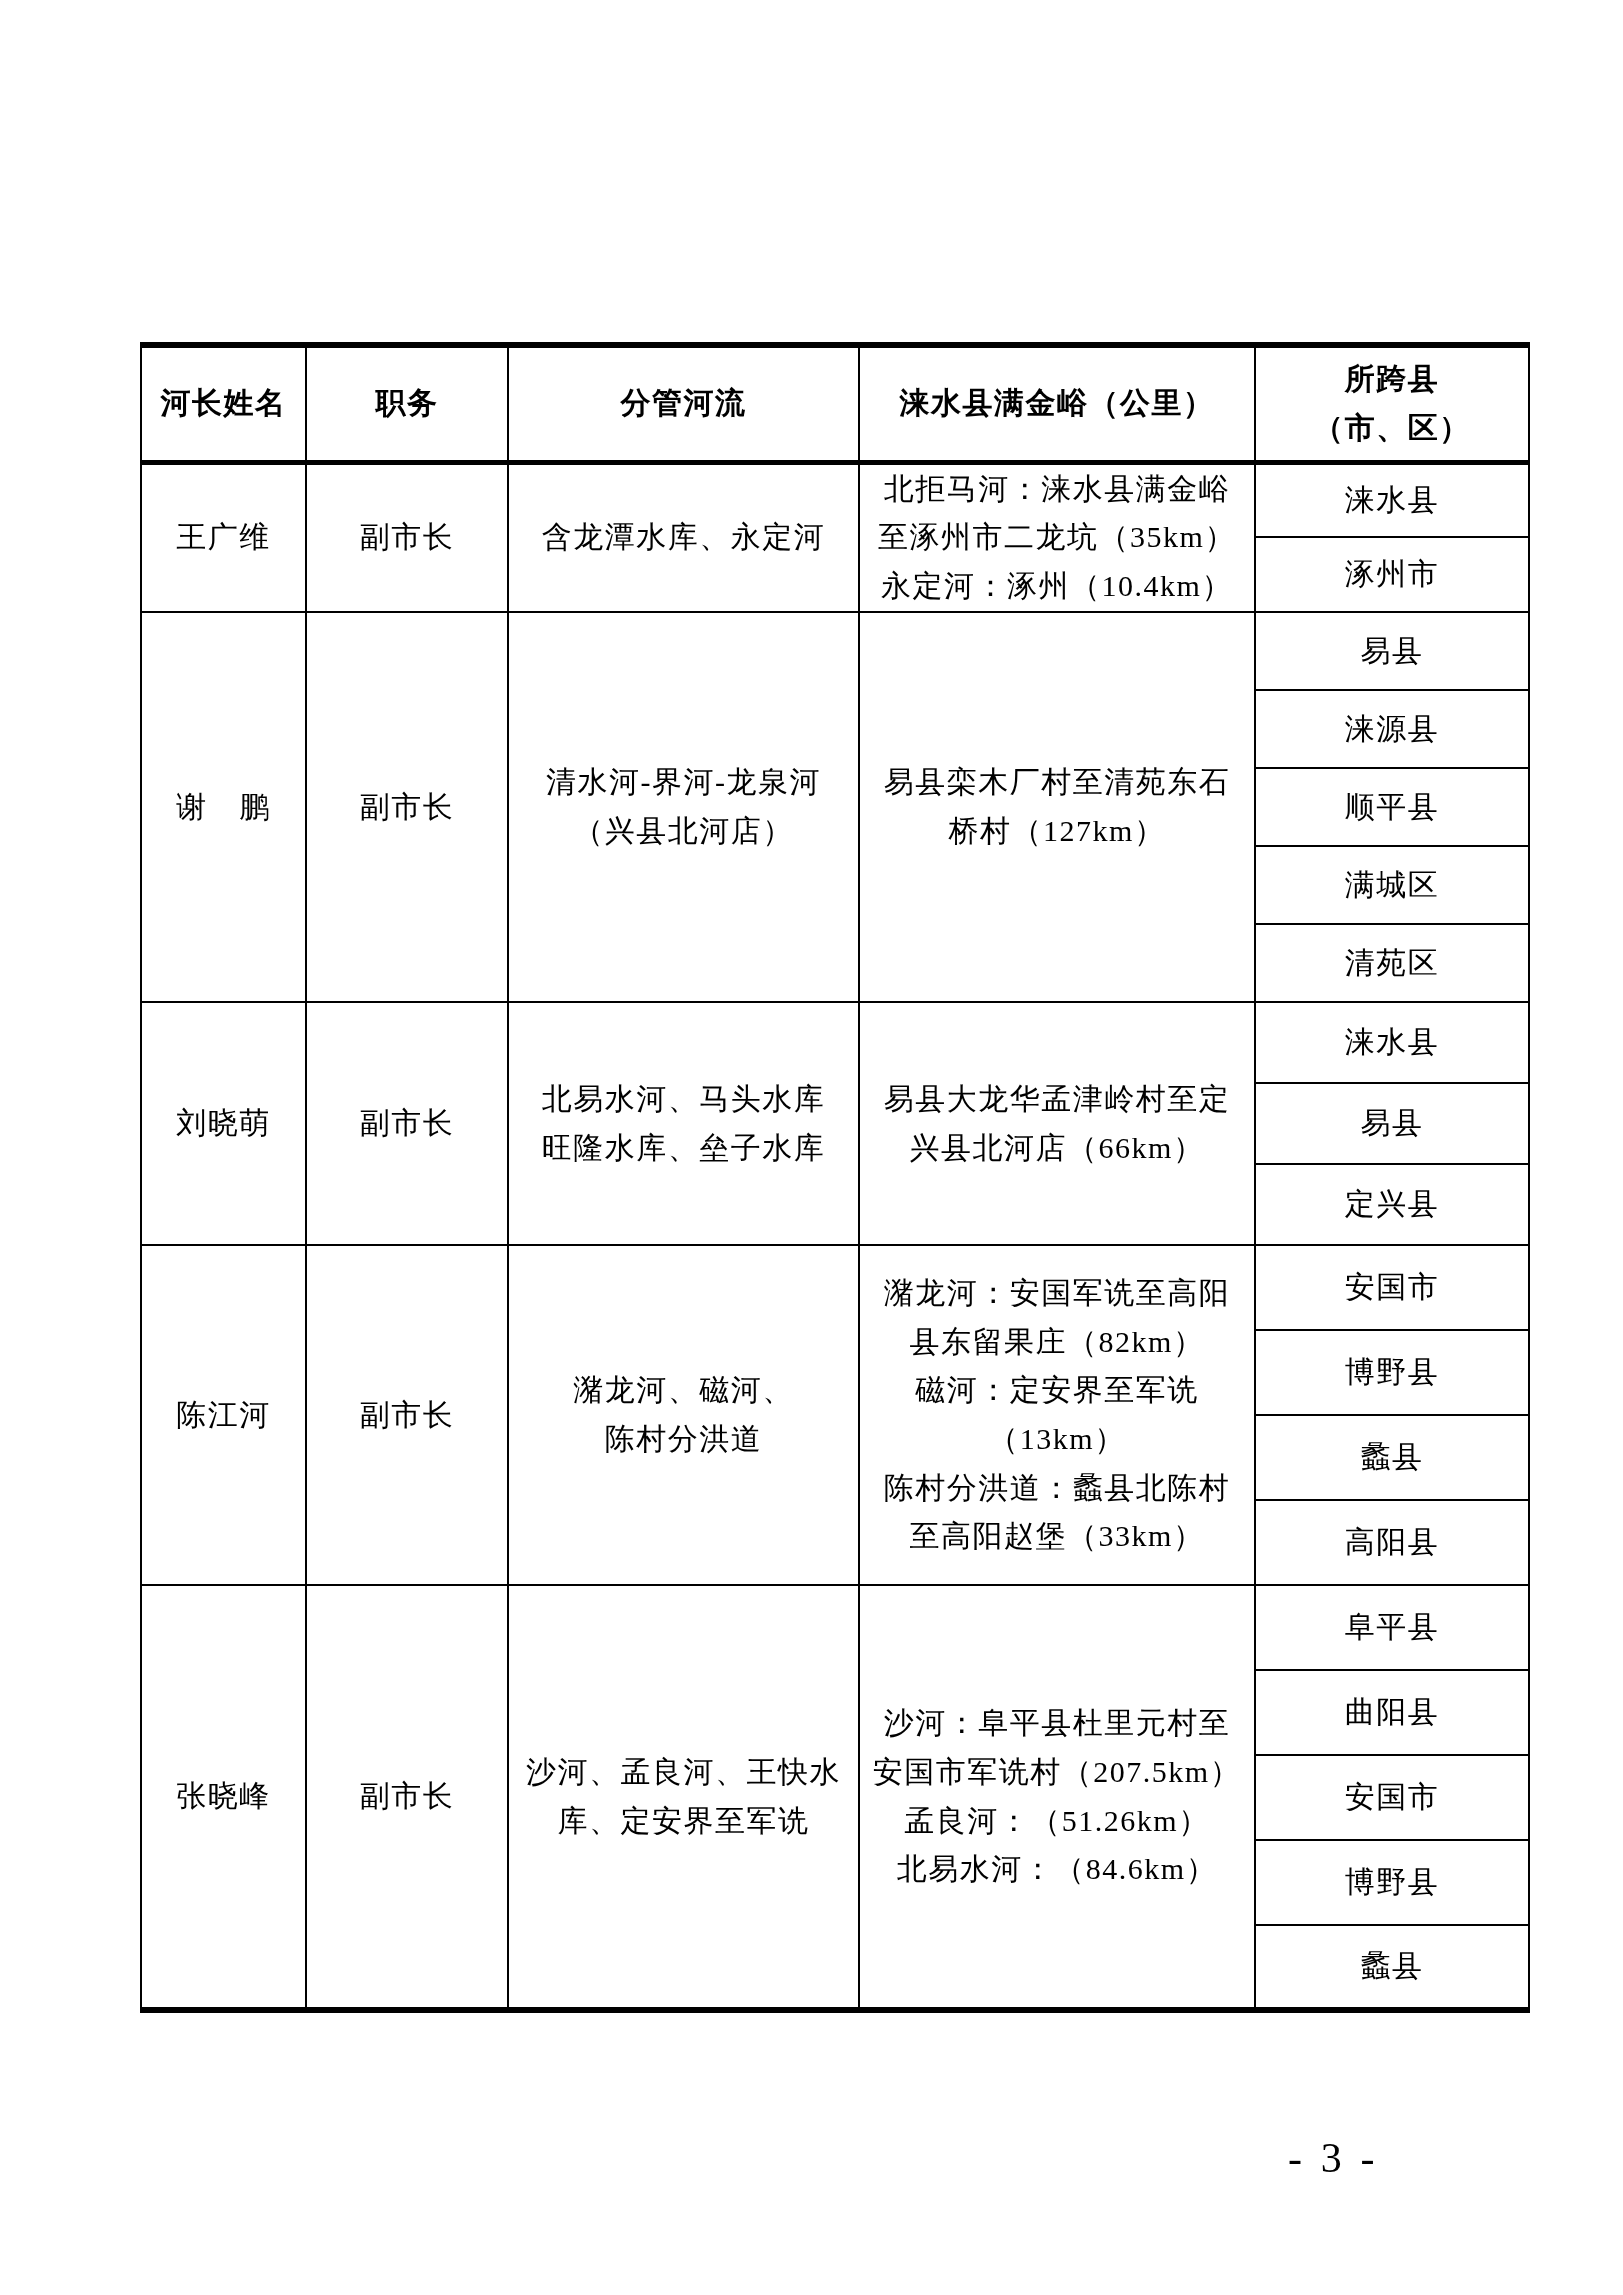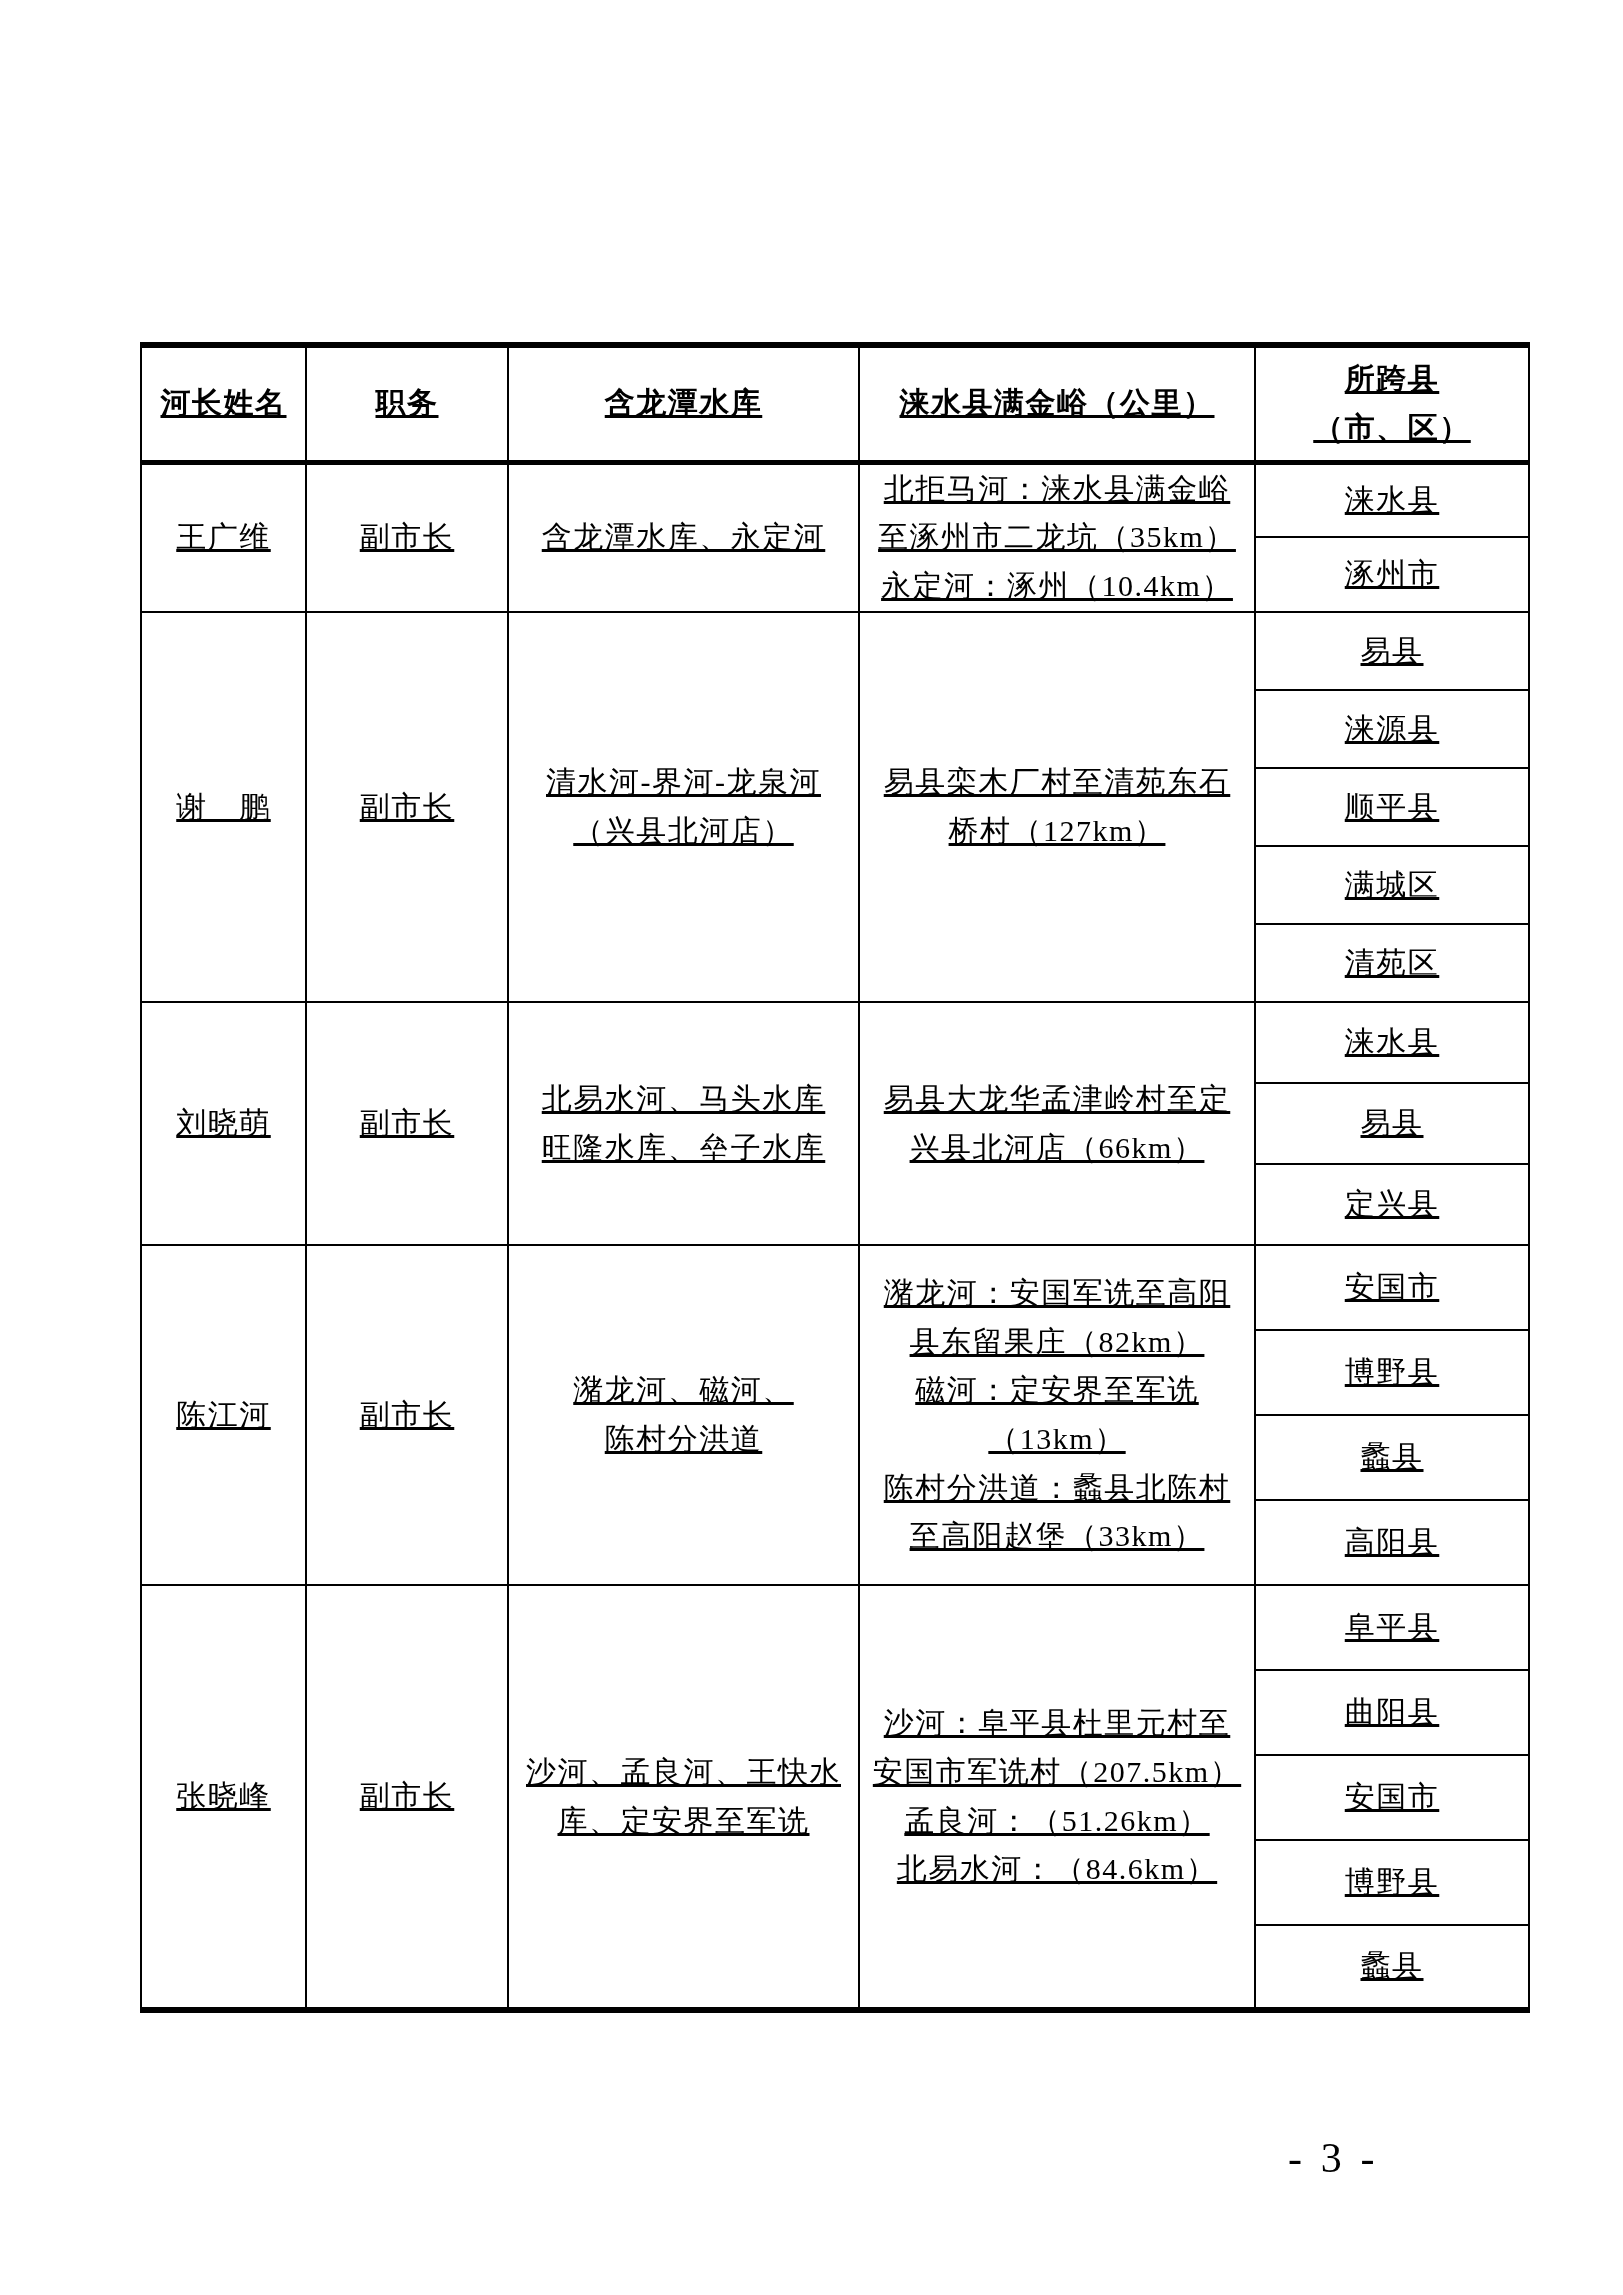--- a/index.html
+++ b/index.html
@@ -17,21 +17,20 @@
   .table-wrap {
     position: absolute;
     left: 140px;
     top: 342px;
   }
   table.rc-table {
     border-collapse: collapse;
     table-layout: fixed;
     border: solid #000000;
     border-width: 6.1px 2.6px 6.1px 2.6px;
-    text-decoration: underline;
   }
   table.rc-table td,
   table.rc-table th {
     border: 2px solid #000000;
     text-align: center;
     vertical-align: middle;
     font-size: 30px;
     line-height: 1.62;
     letter-spacing: 1.5px;
     white-space: pre-line;
@@ -67,21 +66,21 @@
       <col style="width:202px">
       <col style="width:351px">
       <col style="width:396px">
       <col style="width:274px">
     </colgroup>
 
     <tbody>
         <tr class="header-row">
       <th>河长姓名</th>
       <th>职务</th>
-      <th>含龙潭水库</th>
+      <th>分管河流</th>
       <th>涞水县满金峪（公里）</th>
       <th>所跨县
 （市、区）</th>
     </tr>
 
     <tr class="sub-row-g1">
       <td rowspan="2">王广维</td>
       <td rowspan="2">副市长</td>
       <td rowspan="2">含龙潭水库、永定河</td>
       <td rowspan="2">北拒马河：涞水县满金峪

